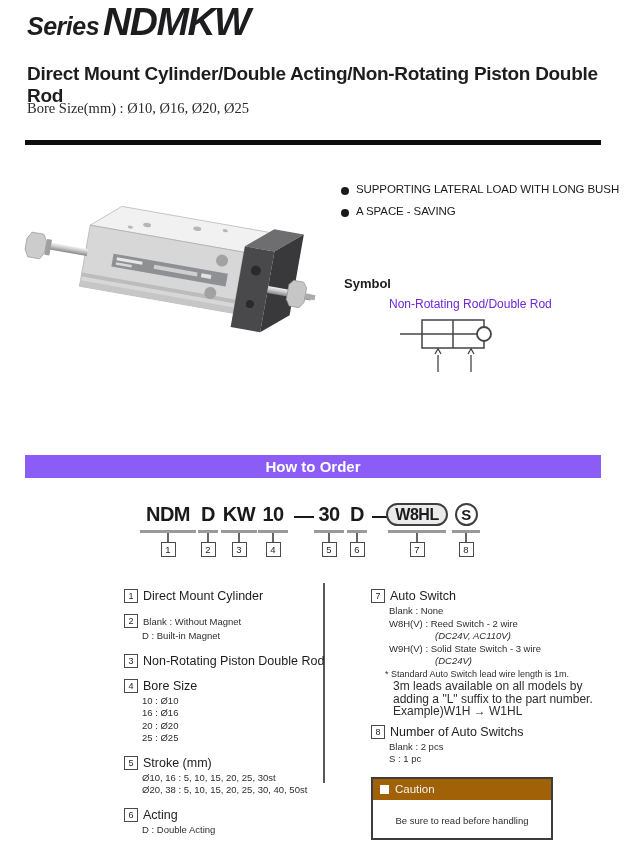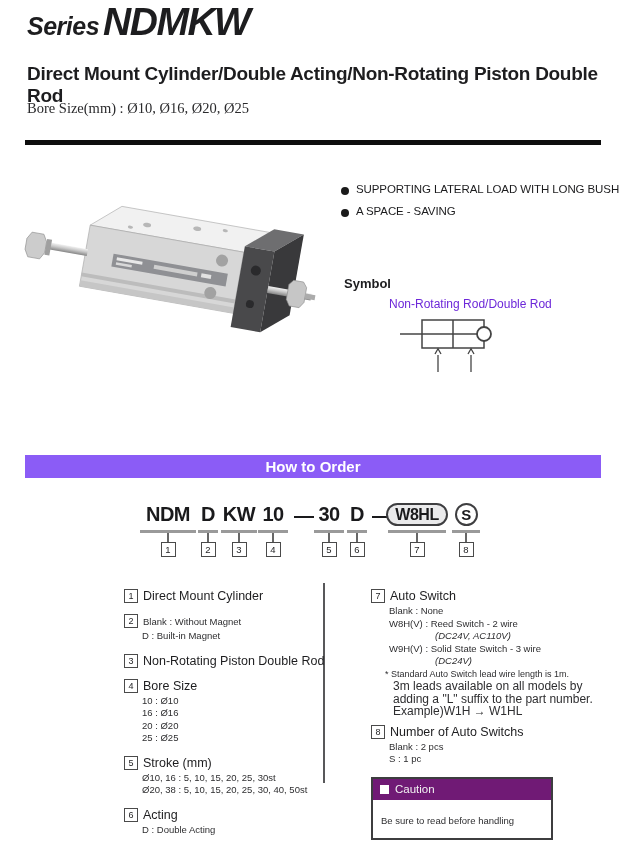--- a/index.html
+++ b/index.html
@@ -54,24 +54,24 @@
   .li.small-head .li-head{font-size:9.5px;color:#2e2e30;}
   .nbox{display:inline-block;width:12px;height:12px;border:1px solid #4a4a4a;font-size:9px;
         line-height:12px;text-align:center;margin-right:5px;color:#1f1f21;flex:0 0 auto;background:#fff;}
   .li-lines{margin-left:18px;font-size:9.5px;line-height:12.5px;color:#2e2e30;margin-top:2px;white-space:nowrap;}
   .li-line.ind2{margin-left:46px;font-style:italic;}
   .li-line.note{margin-left:-4px;font-size:9px;}
   .li-line.note-cont{margin-left:4px;font-size:12px;}
 
   
   .caution-box{margin-top:9px;width:178px;border:2px solid #3d3d3f;background:#fff;}
-  .caution-head{height:21px;background:#701a75;display:flex;align-items:center;}
+  .caution-head{height:21px;background:#a16207;display:flex;align-items:center;}
   .caution-square{width:9px;height:9px;background:#ffffff;margin-left:7px;flex:0 0 auto;}
   .caution-title{color:#f2f2f2;font-size:11.5px;margin-left:6px;}
-  .caution-body{font-size:9.5px;color:#2e2e30;padding:15px 8px 12px 8px;}
+  .caution-body{font-size:9.5px;color:#2e2e30;padding:15px 8px 12px 8px;text-align:center;}
 </style>
 </head>
 <body>
 
 <div class="page">
 
   <div class="series-line">
     <span class="series-word">Series</span><span class="series-name">NDMKW</span>
   </div>
   <div class="subtitle">Direct Mount Cylinder/Double Acting/Non-Rotating Piston Double Rod</div>

